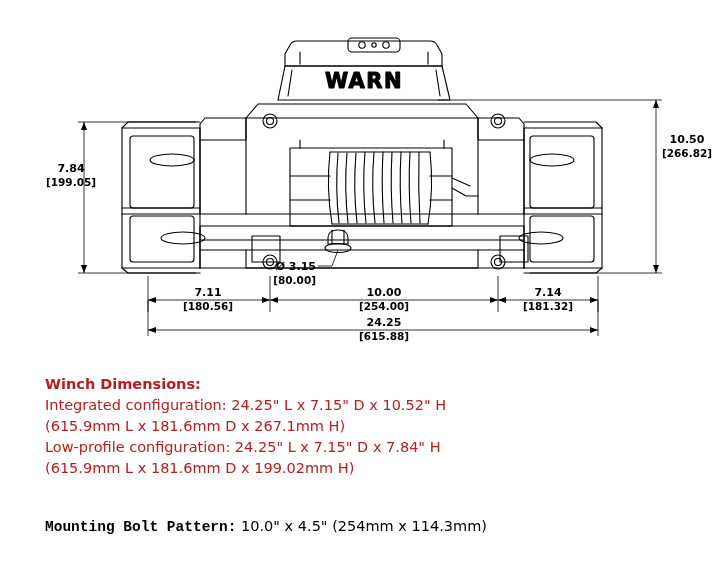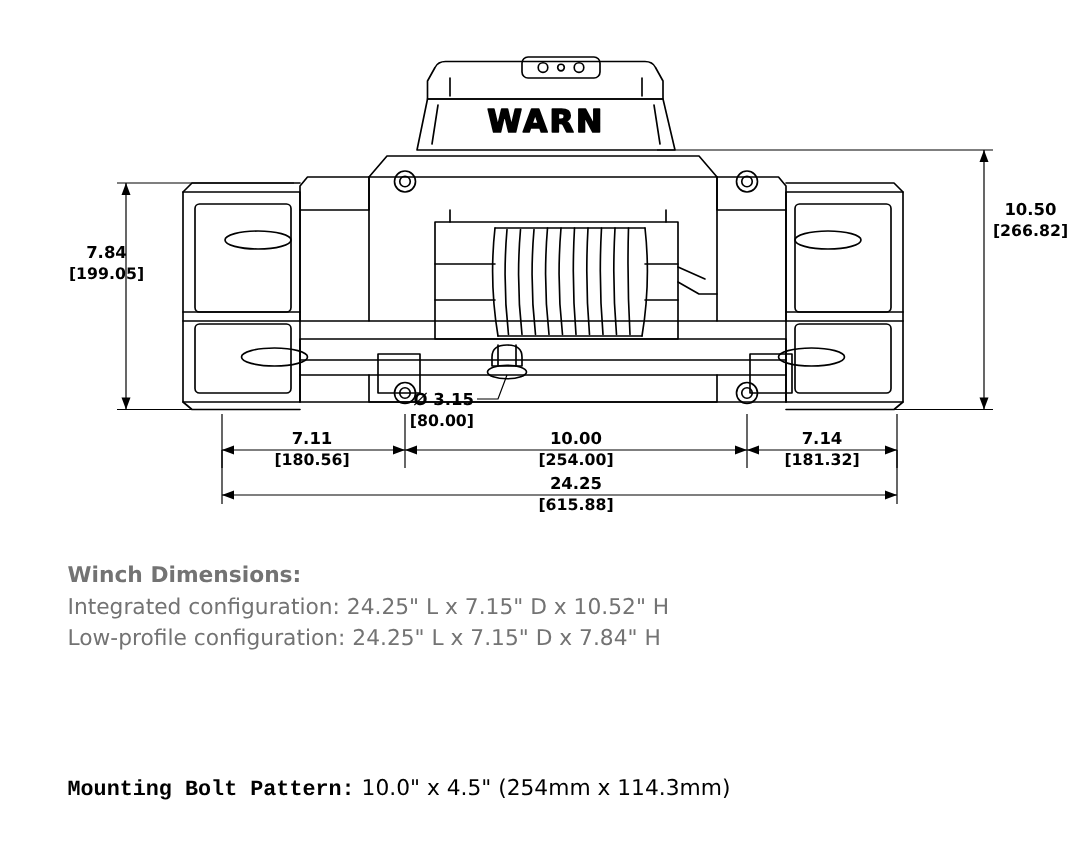--- a/index.html
+++ b/index.html
@@ -45,21 +45,21 @@
     fill: #000000;
   }
   #specs {
     position: absolute;
     left: 45px;
     top: 374px;
     width: 660px;
     font-family: "DejaVu Sans", sans-serif;
     font-size: 14.5px;
     line-height: 21px;
-    color: #737373;
+    color: #b91c1c;
   }
   #specs .heading {
     font-weight: bold;
   }
   #specs .line {
     white-space: nowrap;
   }
   #bolt-pattern {
     position: absolute;
     left: 45px;
@@ -239,19 +239,21 @@
 
     <text class="dim-text" x="384" y="326" text-anchor="middle">24.25</text>
     <text class="dim-text-small" x="384" y="340" text-anchor="middle">[615.88]</text>
   </g>
 </svg>
 </div>
 
 <div id="specs">
   <div class="heading">Winch Dimensions:</div>
   <div class="line">Integrated configuration: 24.25" L x 7.15" D x 10.52" H</div>
+  <div class="line">(615.9mm L x 181.6mm D x 267.1mm H)</div>
   <div class="line">Low-profile configuration: 24.25" L x 7.15" D x 7.84" H</div>
+  <div class="line">(615.9mm L x 181.6mm D x 199.02mm H)</div>
 </div>
 
 <div id="bolt-pattern">
   <span class="label">Mounting Bolt Pattern:</span>
   <span class="value">10.0" x 4.5" (254mm x 114.3mm)</span>
 </div>
 
 </body></html>

